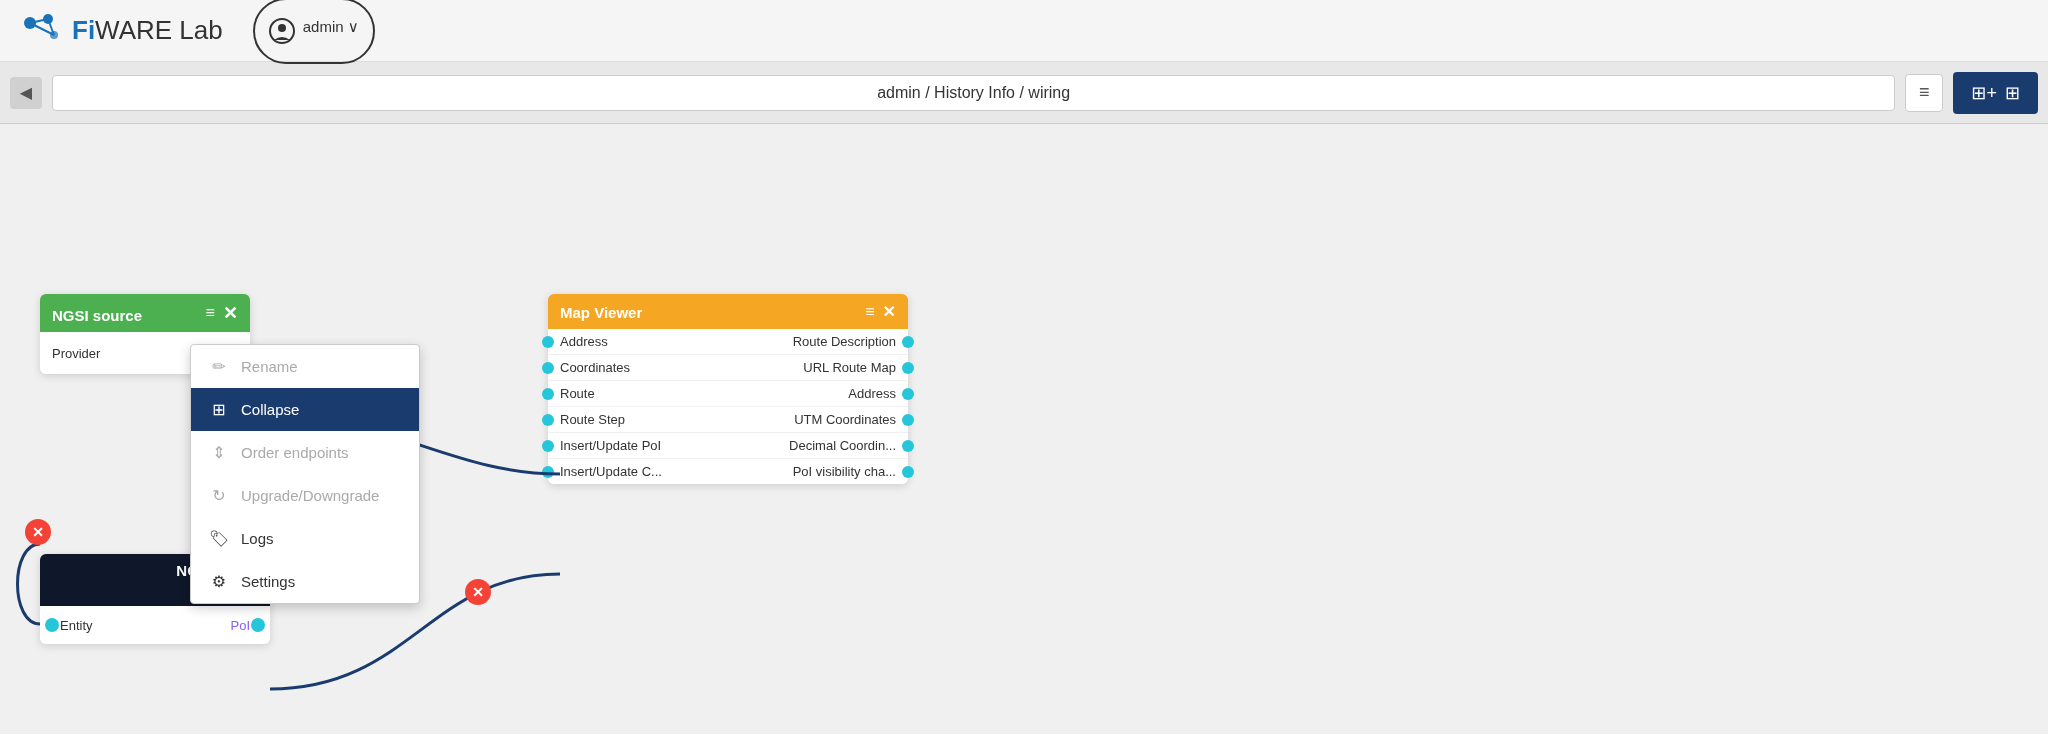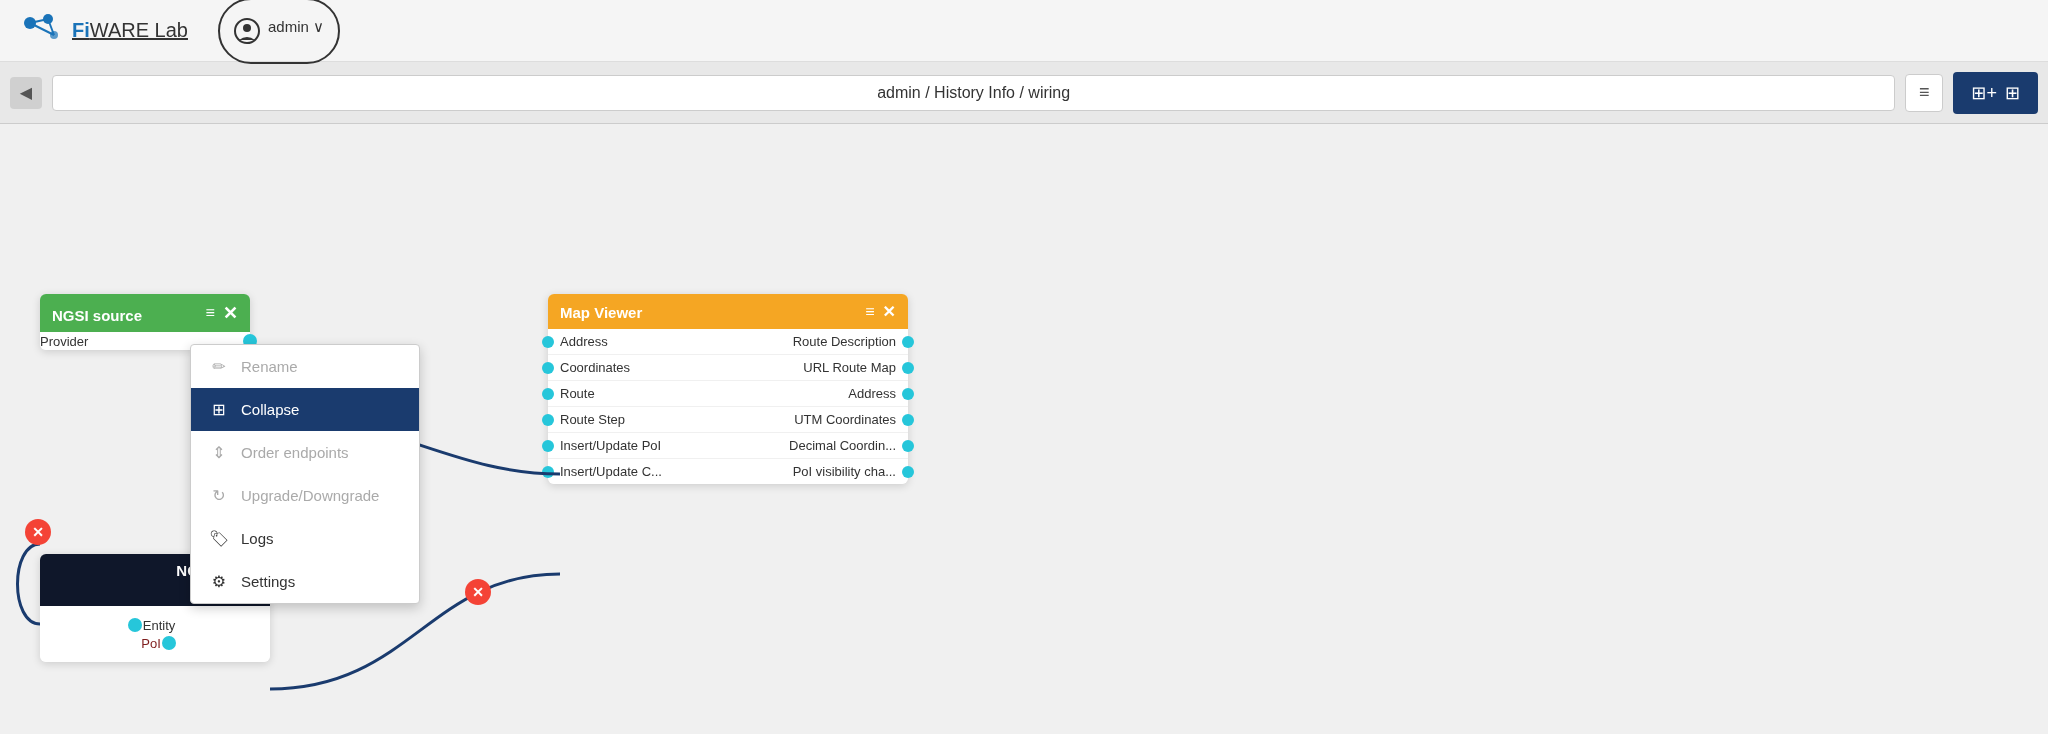--- a/index.html
+++ b/index.html
@@ -5,21 +5,21 @@
     * { box-sizing: border-box; margin: 0; padding: 0; }
     body { font-family: 'Segoe UI', Arial, sans-serif; background: #f0f0f0; overflow: hidden; }
 
     
     .topnav {
       display: flex; align-items: center; background: #f5f5f5;
       height: 62px; padding: 0 20px; border-bottom: 1px solid #ddd;
     }
     .logo { display: flex; align-items: center; margin-right: 30px; }
     .logo-icon { width: 44px; height: 44px; margin-right: 8px; }
-    .logo-text { font-size: 20px; font-weight: 300; color: #333; text-decoration: underline; }
+    .logo-text { font-size: 26px; font-weight: 300; color: #333; }
     .logo-text span { color: #1a73b8; font-weight: 700; }
     .nav-items { display: flex; align-items: center; gap: 28px; flex: 1; }
     .nav-item {
       font-size: 16px; color: #444; cursor: pointer; padding: 8px 12px;
       text-decoration: none;
     }
     .nav-item.active {
       background: white; border: 1px solid #ddd; border-bottom: none;
       color: #1a73b8; font-weight: 600; padding: 8px 18px;
     }
@@ -191,21 +191,21 @@
 
   <div class="widget-card ngsi-source">
     <div class="widget-header" style="background:#4caf50;">
       <span>NGSI source</span>
       <div class="widget-header-icons">
         <span class="widget-header-icon">≡</span>
         <span class="widget-header-icon" style="font-size:18px;">✕</span>
       </div>
     </div>
     <div class="widget-body">
-      <div class="row-relative" style="padding:0;">
+      <div class="row-relative" style="padding:12px;">
         <span style="font-size:13px;color:#333;">Provider</span>
         <div class="endpoint-dot-left"></div>
       </div>
     </div>
   </div>
 
   <div class="context-menu">
     <div class="menu-item disabled">
       <span class="menu-icon">✏</span>
       <span>Rename</span>
@@ -238,27 +238,27 @@
 
   <div class="widget-card ngsi-entity">
     <div class="widget-header" style="background:#0f172a;flex-direction:column;">
       <span>NGSI Enti...</span>
       <div class="widget-header-icons">
         <span class="widget-header-icon">≡</span>
         <span class="widget-header-icon">✕</span>
       </div>
     </div>
     <div class="widget-body">
-      <div class="row-relative" style="padding:10px 12px; display:flex; justify-content:space-between; align-items:center;flex-direction:column;">
+      <div class="row-relative" style="padding:10px 12px; display:flex; justify-content:space-between; align-items:center;">
         <div style="position:relative;">
           <div class="endpoint-dot-right"></div>
           <span style="font-size:13px;color:#333;margin-left:8px;">Entity</span>
         </div>
         <div style="position:relative;">
-          <span style="font-size:13px;color:#7f1d1d;margin-right:8px;">PoI</span>
+          <span style="font-size:13px;color:#8b5cf6;margin-right:8px;">PoI</span>
           <div class="endpoint-dot-left"></div>
         </div>
       </div>
     </div>
   </div>
 
   <div class="widget-card map-viewer">
     <div class="widget-header" style="background:#f5a623;">
       <span>Map Viewer</span>
       <div class="widget-header-icons">

